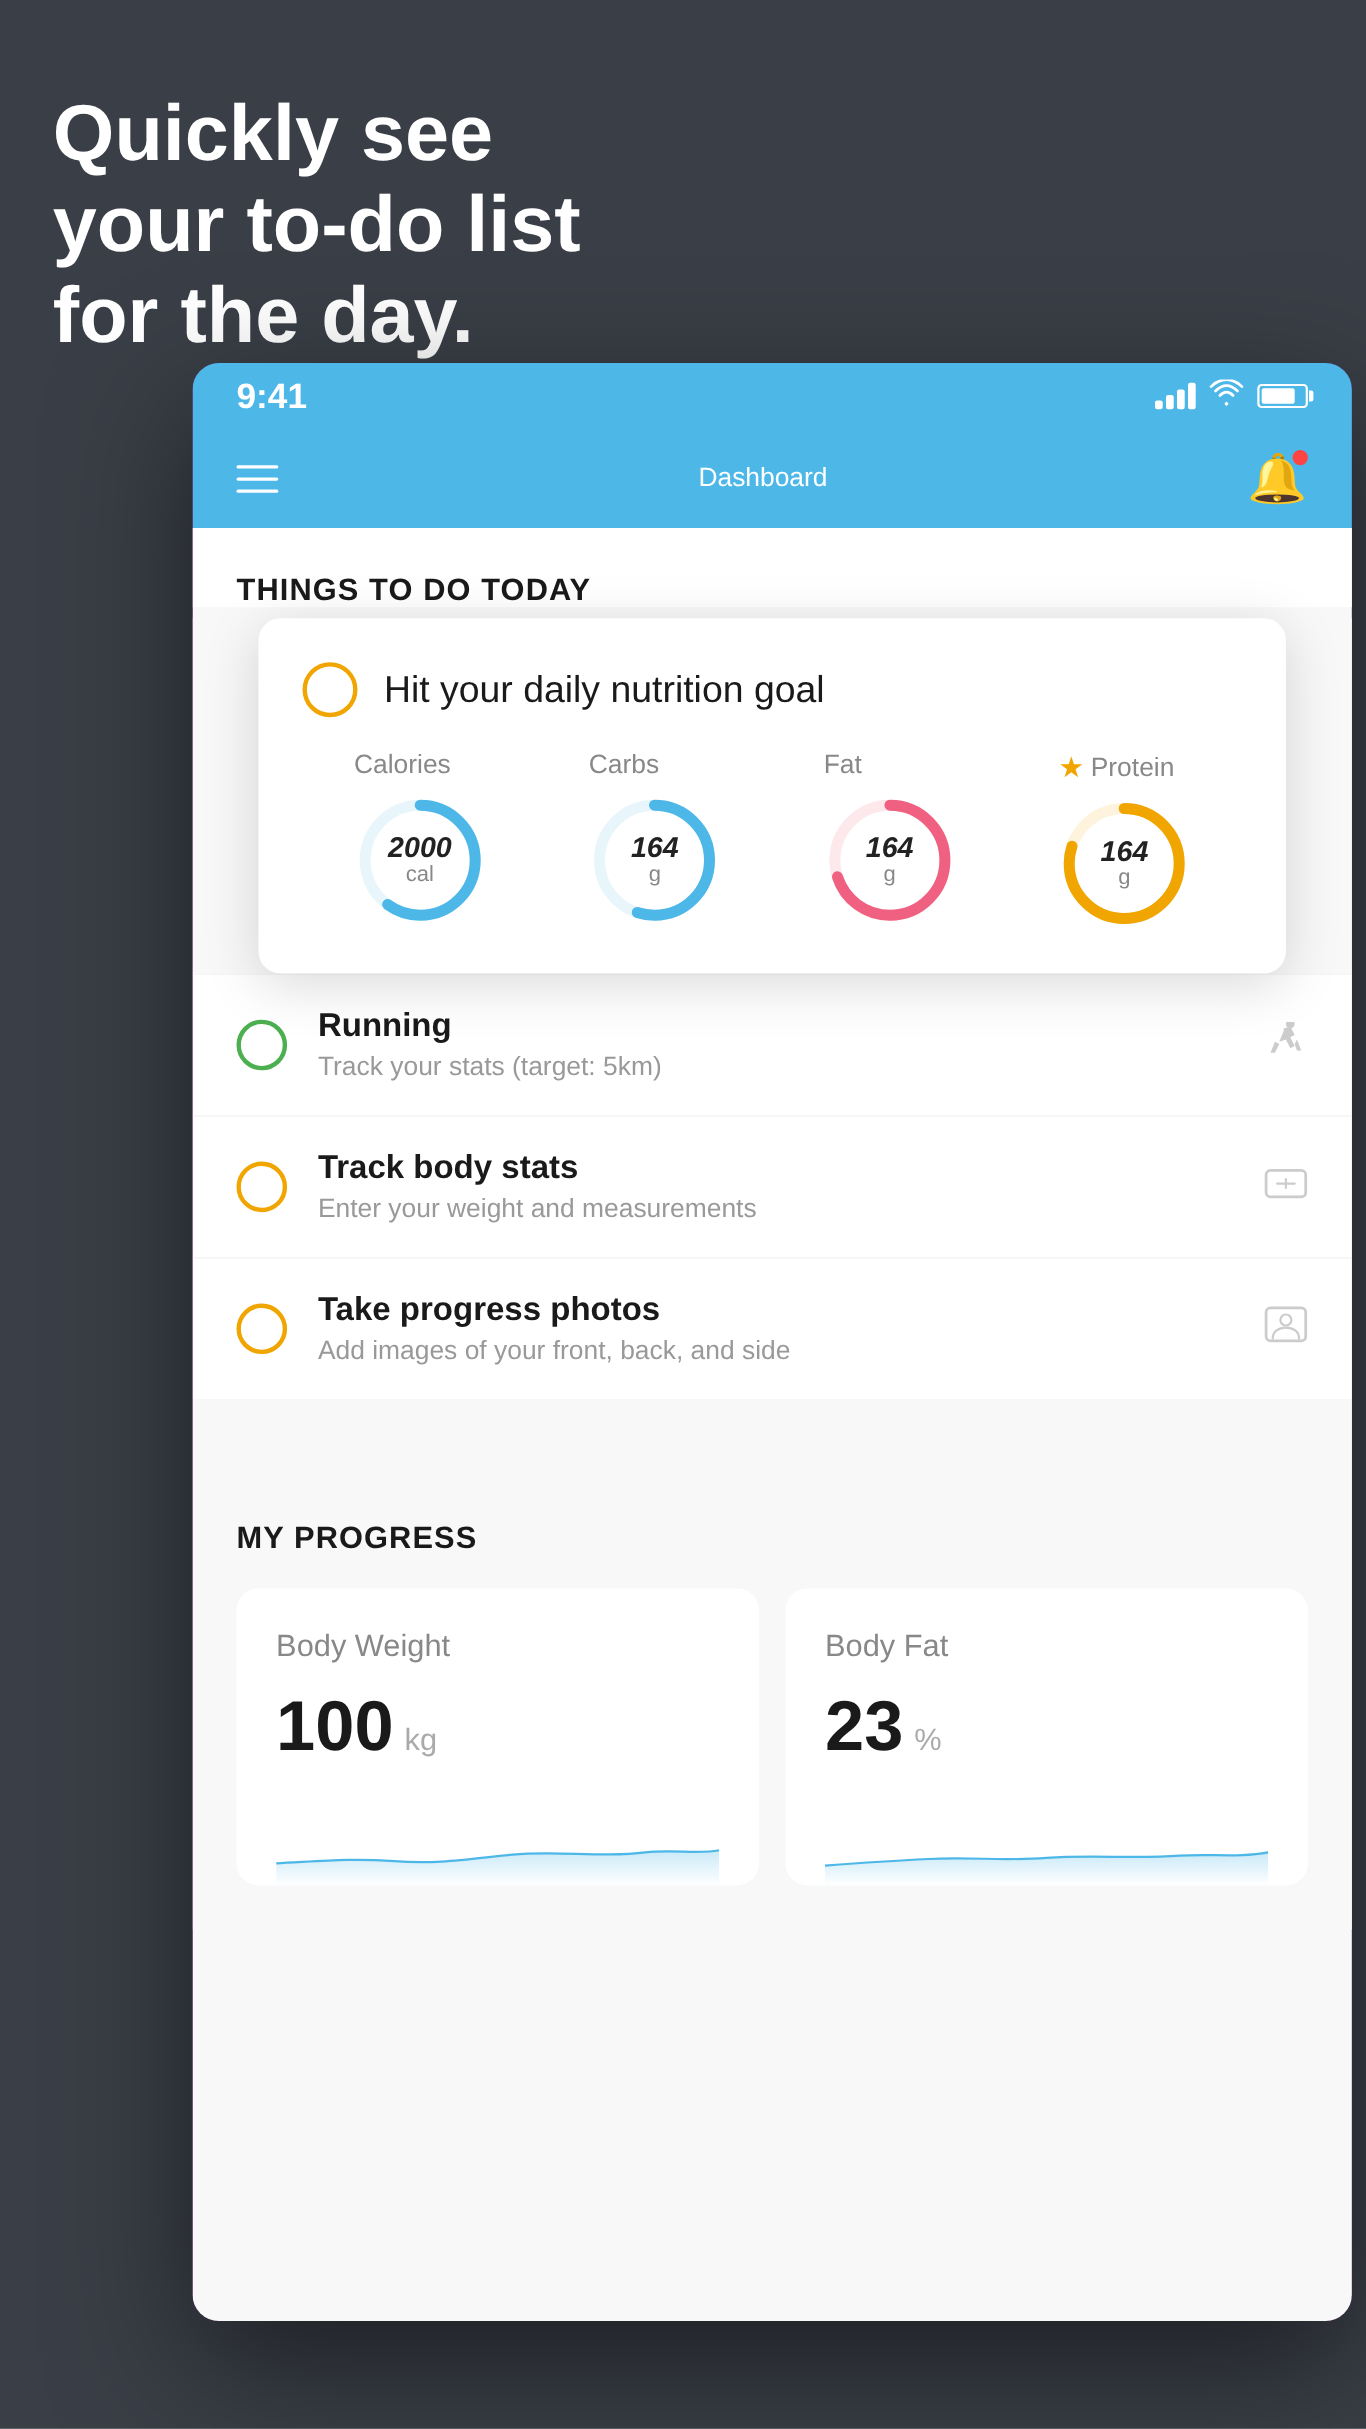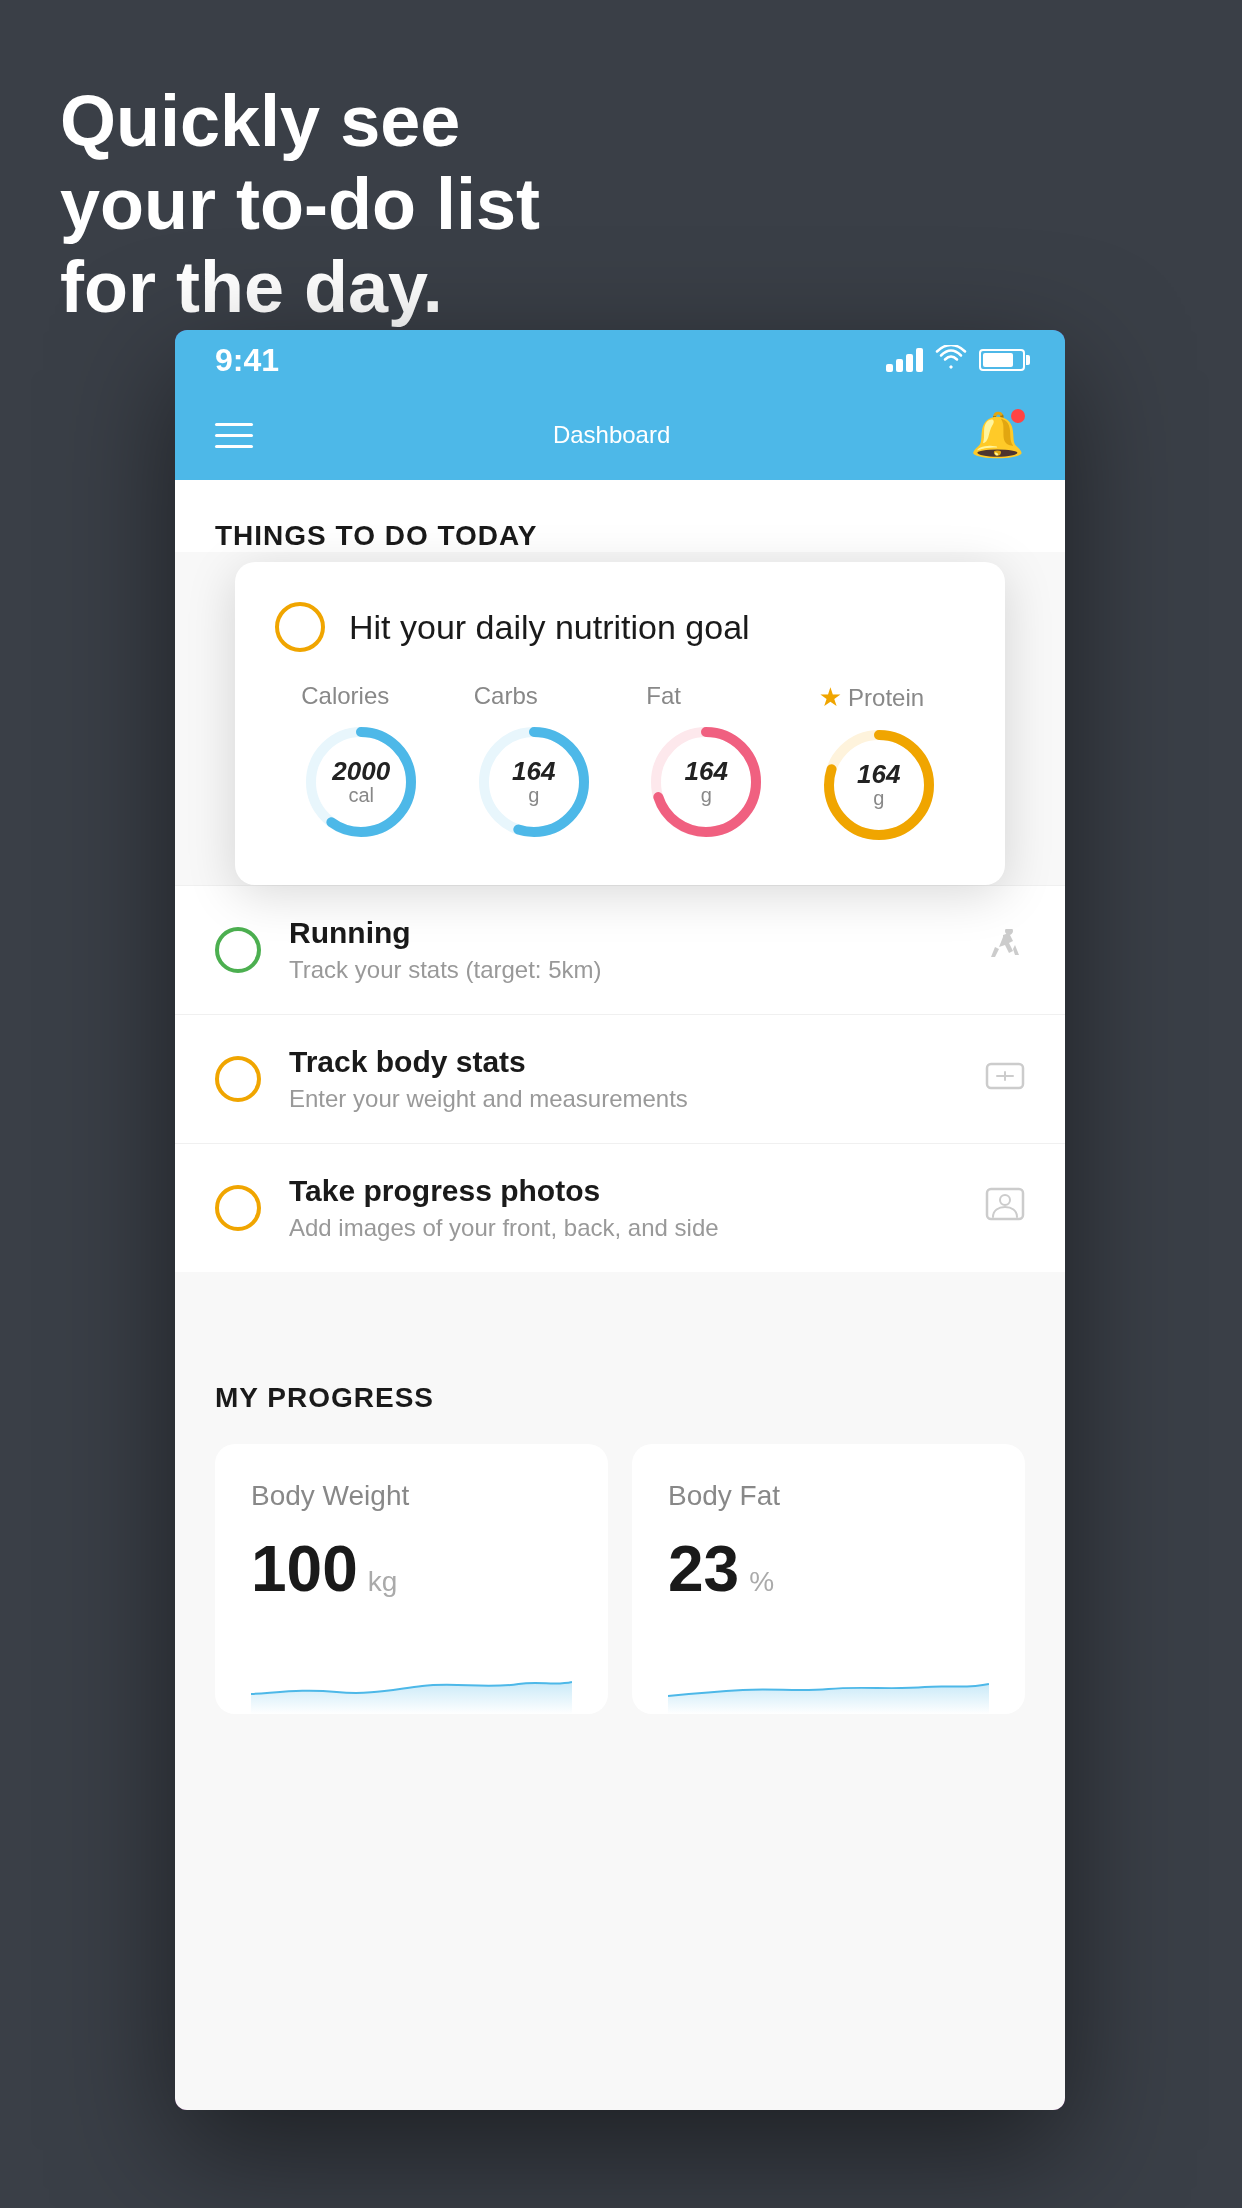--- a/index.html
+++ b/index.html
@@ -11,37 +11,37 @@
       background-color: #3a3f47;
       font-family: -apple-system, BlinkMacSystemFont, 'Helvetica Neue', Arial, sans-serif;
       overflow: hidden;
       position: relative;
     }
 
     
     .headline {
       position: absolute;
       top: 80px;
-      left: 60px;
+      left: 48px;
       color: #ffffff;
       font-size: 72px;
       font-weight: 800;
       line-height: 1.15;
       z-index: 1;
     }
 
     
     .phone-frame {
       position: absolute;
       top: 330px;
       left: 175px;
-      width: 890px;
+      width: 1054px;
       height: 1780px;
       background: #701a75;
-      border-radius: 12px;
+      border-radius: 24px;
       overflow: hidden;
       box-shadow: 0 40px 120px rgba(0,0,0,0.5);
       z-index: 2;
     }
 
     
     .status-bar {
       background: #4db8e8;
       height: 60px;
       display: flex;

